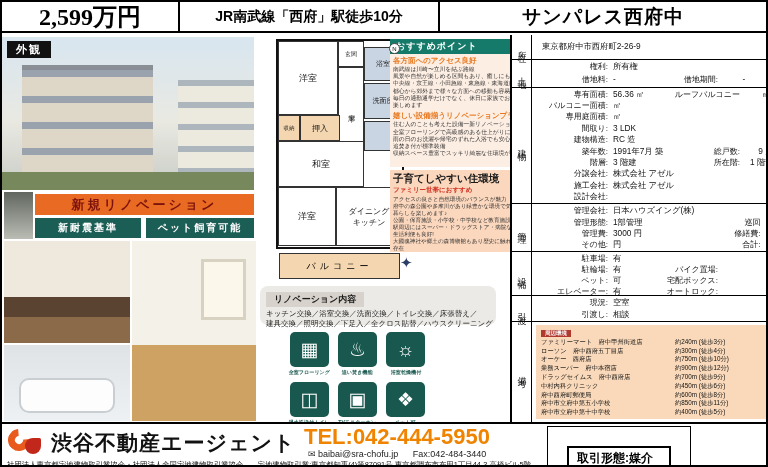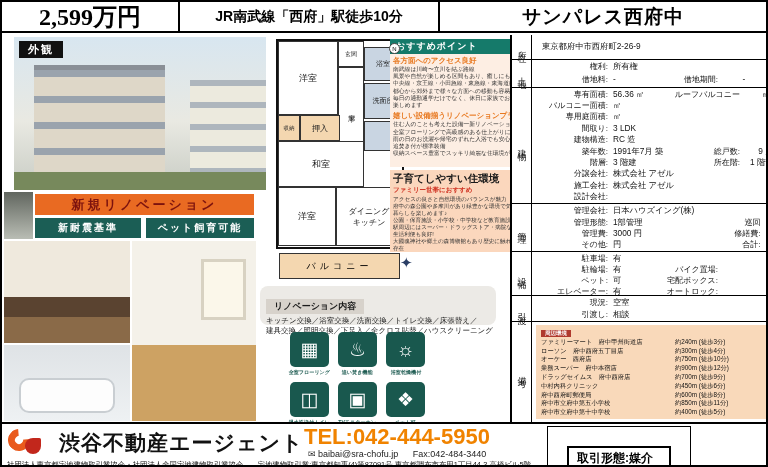--- a/index.html
+++ b/index.html
@@ -9,21 +9,21 @@
 
   
   .hdr { top:0; left:0; width:764px; height:31px; display:flex; border-bottom:2px solid #000; background:#fff; }
   .hdr > div { display:flex; align-items:center; justify-content:center; white-space:nowrap; }
   .hdr-price { width:178px; border-right:2px solid #000; font-size:24px; font-weight:bold; font-family:"Liberation Serif", serif; }
   .hdr-station { width:260px; border-right:2px solid #000; font-size:14px; font-weight:bold; }
   .hdr-name { flex:1; font-size:19px; font-weight:bold; letter-spacing:1px; }
 
   
   .photo { overflow:hidden; }
-  .photo-ext { left:12px; top:35px; width:252px; height:153px; background:linear-gradient(#d8e6f0 0%, #e9e9e2 55%, #c8ccc4 100%); }
+  .photo-ext { left:0; top:35px; width:252px; height:153px; background:linear-gradient(#d8e6f0 0%, #e9e9e2 55%, #c8ccc4 100%); }
   .bldg1 { position:absolute; left:8%; top:18%; width:52%; height:82%; background:#ded7c8; border-top:5px solid #8a8f96;
            background-image:repeating-linear-gradient(#9aa3ad 0 7px, transparent 7px 26px); }
   .bldg2 { position:absolute; right:0; top:28%; width:30%; height:72%; background:#eceade;
            background-image:repeating-linear-gradient(#aeb6bd 0 6px, transparent 6px 22px); }
   .hedge { position:absolute; left:0; bottom:0; width:100%; height:12%; background:#77895c; }
   .ext-label { position:absolute; left:5px; top:4px; background:#111; color:#fff; font-size:11px; font-weight:bold; padding:1px 9px; letter-spacing:2px; }
   .photo-sliver { left:2px; top:190px; width:29px; height:47px; background:linear-gradient(#61665f,#b9bdb4); }
   .banner { left:33px; top:192px; width:219px; height:21px; background:#e96a22; color:#7c120e; font-weight:bold; font-size:13px;
             display:flex; align-items:center; justify-content:center; letter-spacing:3px; }
   .pill { height:20px; background:#1b5e55; color:#fff; font-size:10px; font-weight:bold; display:flex; align-items:center; justify-content:center; letter-spacing:2px; }
@@ -41,21 +41,21 @@
   .room { position:absolute; border:1px solid #333; display:flex; align-items:center; justify-content:center; font-size:9px; color:#222; background:#fff; text-align:center; }
   .rm-peach { background:#f4d7b0; }
   .rm-blue { background:#c9d5e2; }
   .fp-balc { position:absolute; left:3px; top:214px; width:121px; height:26px; background:#f4d7b0; border:1.5px solid #333;
              display:flex; align-items:center; justify-content:center; font-size:9px; letter-spacing:4px; }
   .north { position:absolute; right:2px; top:2px; width:11px; height:11px; border:1px solid #444; border-radius:50%; font-size:6px;
            display:flex; align-items:center; justify-content:center; background:#fff; z-index:5; }
   .vtext { writing-mode:vertical-rl; text-orientation:upright; }
 
   
-  .reno { left:258px; top:284px; width:236px; height:39px; background:#eceae6; border-radius:8px; padding:9px 6px; }
+  .reno { left:258px; top:284px; width:236px; height:39px; background:#eceae6; border-radius:8px; padding:2px 6px; }
   .reno-title { display:inline-block; background:#d7d2cb; color:#1a1a1a; font-weight:bold; font-size:9px; padding:1px 8px; margin-bottom:2px; }
   .reno-line { font-size:7.5px; color:#222; white-space:nowrap; line-height:1.3; }
 
   
   .badges { left:286px; top:330px; display:grid; grid-template-columns:repeat(3,43px); gap:5px 5px; }
   .badge { display:flex; flex-direction:column; align-items:center; }
   .badge-ic { width:39px; height:35px; background:#19584e; border-radius:5px; color:#fff; font-size:19px; display:flex; align-items:center; justify-content:center; }
   .badge-lb { font-size:6px; color:#19584e; margin-top:1px; white-space:nowrap; transform:scale(.85); font-weight:bold; }
 
   
@@ -88,21 +88,21 @@
   .h-fac { height:44px; } .h-hand { height:26px; } .h-rem { flex:1; }
   .rem-pad { flex:1; padding:3px 4px; }
   .env-box { background:#f9d9ba; height:100%; padding:2px 5px; overflow:hidden; }
   .env-tag { display:inline-block; background:#b03a2e; color:#fff; font-size:5.5px; font-weight:bold; padding:0 4px; margin-bottom:1px; }
   .env-row { display:flex; font-size:6.3px; line-height:1.4; white-space:nowrap; }
   .env-name { flex:1; }
   .env-dist { width:86px; }
 
   
   .footer { left:0; top:420px; width:764px; height:45px; border-top:2px solid #000; background:#fff; }
-  .f-brand { position:absolute; left:6px; top:3px; display:flex; align-items:center; gap:13px; }
+  .f-brand { position:absolute; left:6px; top:3px; display:flex; align-items:center; gap:5px; }
   .logo { position:relative; width:38px; height:32px; }
   .logo-c1 { position:absolute; left:0; top:2px; width:22px; height:22px; border-radius:50%; border:7px solid #e95a1d; border-top-color:transparent; transform:rotate(40deg); }
   .logo-c2 { position:absolute; left:17px; top:11px; width:16px; height:16px; background:#c2271c; border-radius:50% 10% 50% 50%; }
   .company { font-size:21px; font-weight:bold; letter-spacing:1px; color:#111; white-space:nowrap; }
   .f-tel { position:absolute; left:302px; top:0px; font-size:22px; font-weight:bold; color:#f08300; white-space:nowrap; }
   .f-mail { position:absolute; left:306px; top:25px; font-size:9px; color:#222; white-space:nowrap;text-align:right; }
   .mail-ic::before { content:"✉ "; }
   .f-line { position:absolute; left:5px; top:36px; font-size:7.4px; color:#111; white-space:nowrap; display:flex; gap:14px; }
   .deal-outer { position:absolute; left:545px; top:2px; border:1px solid #000; padding:19px; background:#fff; }
   .deal-inner { border:2px solid #000; padding:2px 16px 2px 8px; font-size:12px; font-weight:bold; white-space:nowrap; }

